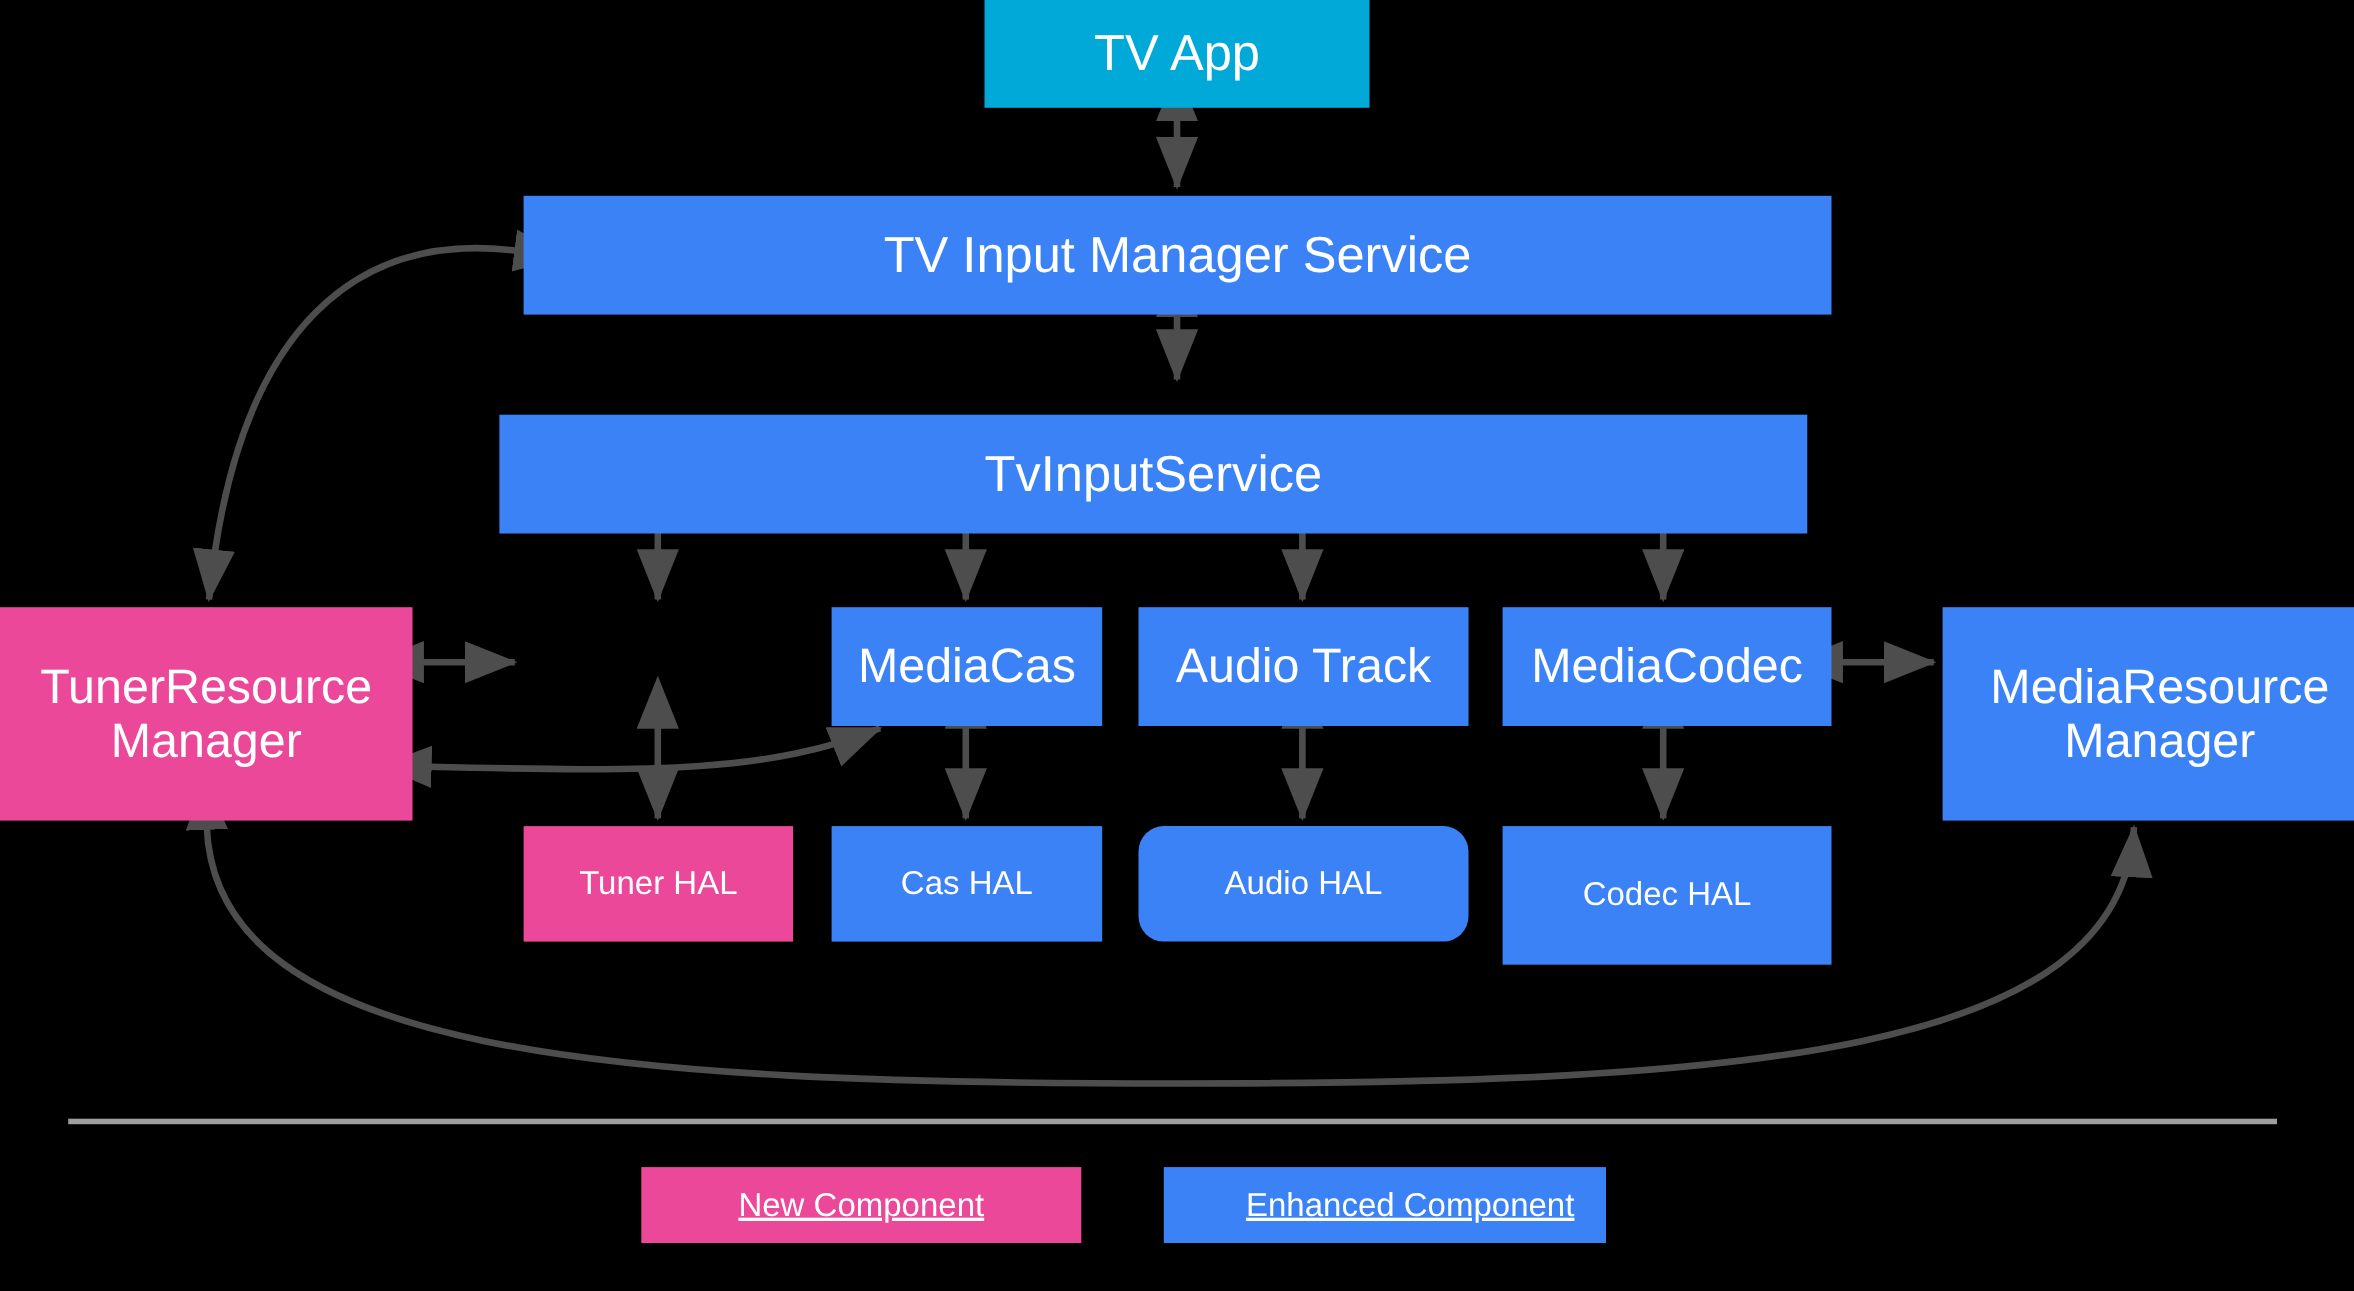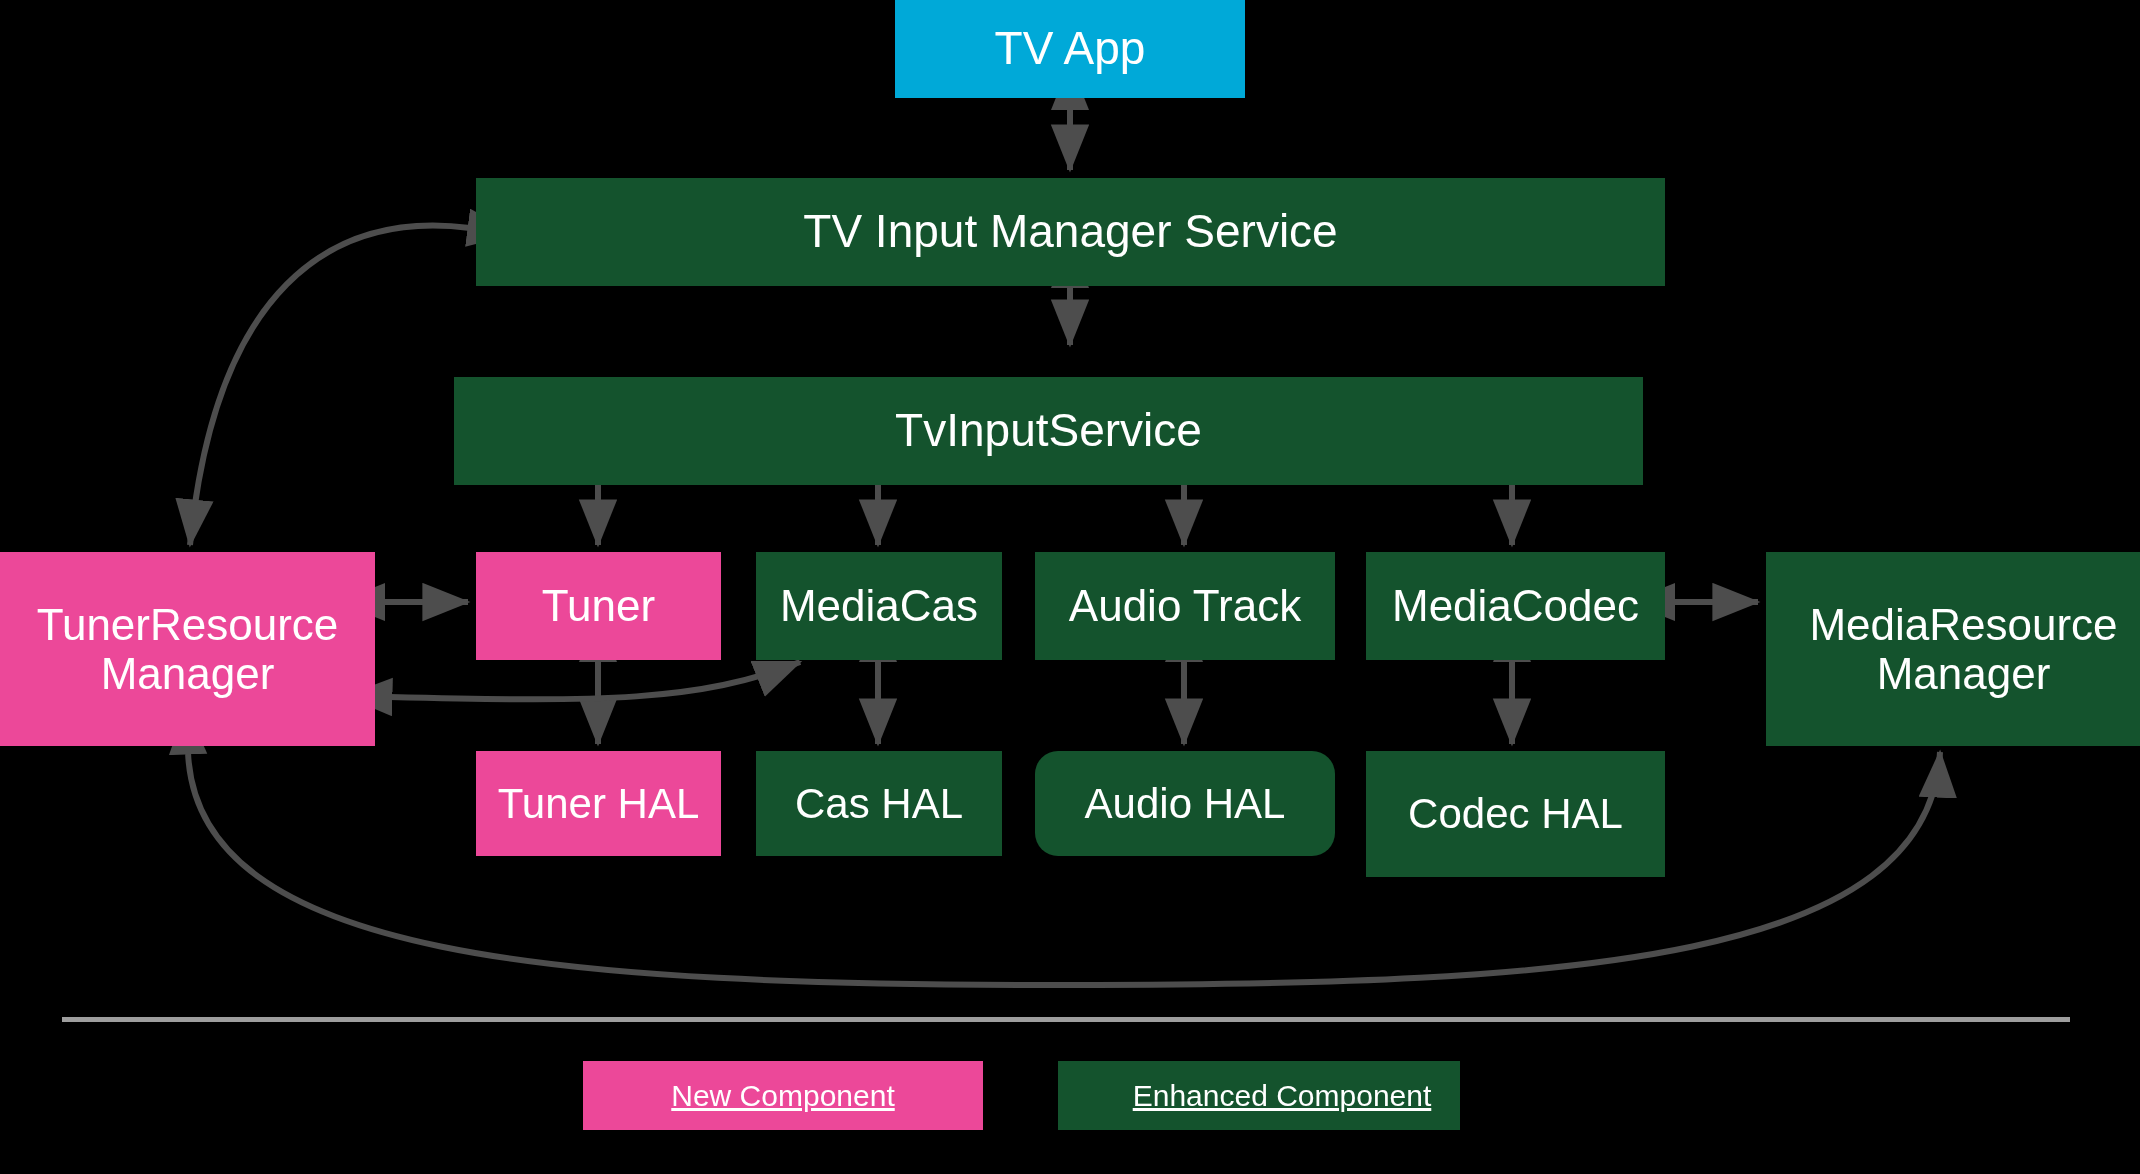--- a/index.html
+++ b/index.html
@@ -30,27 +30,27 @@
     box-sizing: border-box;
     padding: 2px 6px;
     z-index: 3;
   }
   .node-label {
     display: block;
     width: 100%;
     white-space: pre-line;
   }
   .c-new      { background: #ec4899; }
-  .c-enhanced { background: #14532d; }
+  .c-enhanced { background: #3b82f6; }
   .c-app      { background: #00a9d8; }
 
   
   .sz-xl  { font-size: 46px; }
   .sz-lg  { font-size: 44px; }
-  .sz-md  { font-size: 42px; }
+  .sz-md  { font-size: 30px; }
   .sz-leg { font-size: 30px; }
 
   #arrow-layer {
     position: absolute;
     left: 0; top: 0;
     width: 2140px;
     height: 1174px;
     z-index: 2;
     pointer-events: none;
   }
@@ -131,23 +131,20 @@
 
   <div class="node c-enhanced sz-xl" style="left:454px; top:353px; width:1189px; height:108px;margin-top:24px;">
     <span class="node-label">TvInputService</span>
   </div>
 
   <div class="node c-new sz-lg" style="left:0px; top:552px; width:375px; height:194px;">
     <span class="node-label">TunerResource
 Manager</span>
   </div>
 
-  <div class="node c-new sz-lg" style="left:476px; top:552px; width:245px; height:108px;">
-    <span class="node-label">Tuner</span>
-  </div>
 
   <div class="node c-enhanced sz-lg" style="left:756px; top:552px; width:246px; height:108px;">
     <span class="node-label">MediaCas</span>
   </div>
 
   <div class="node c-enhanced sz-lg" style="left:1035px; top:552px; width:300px; height:108px;">
     <span class="node-label">Audio Track</span>
   </div>
 
   <div class="node c-enhanced sz-lg" style="left:1366px; top:552px; width:299px; height:108px;">

